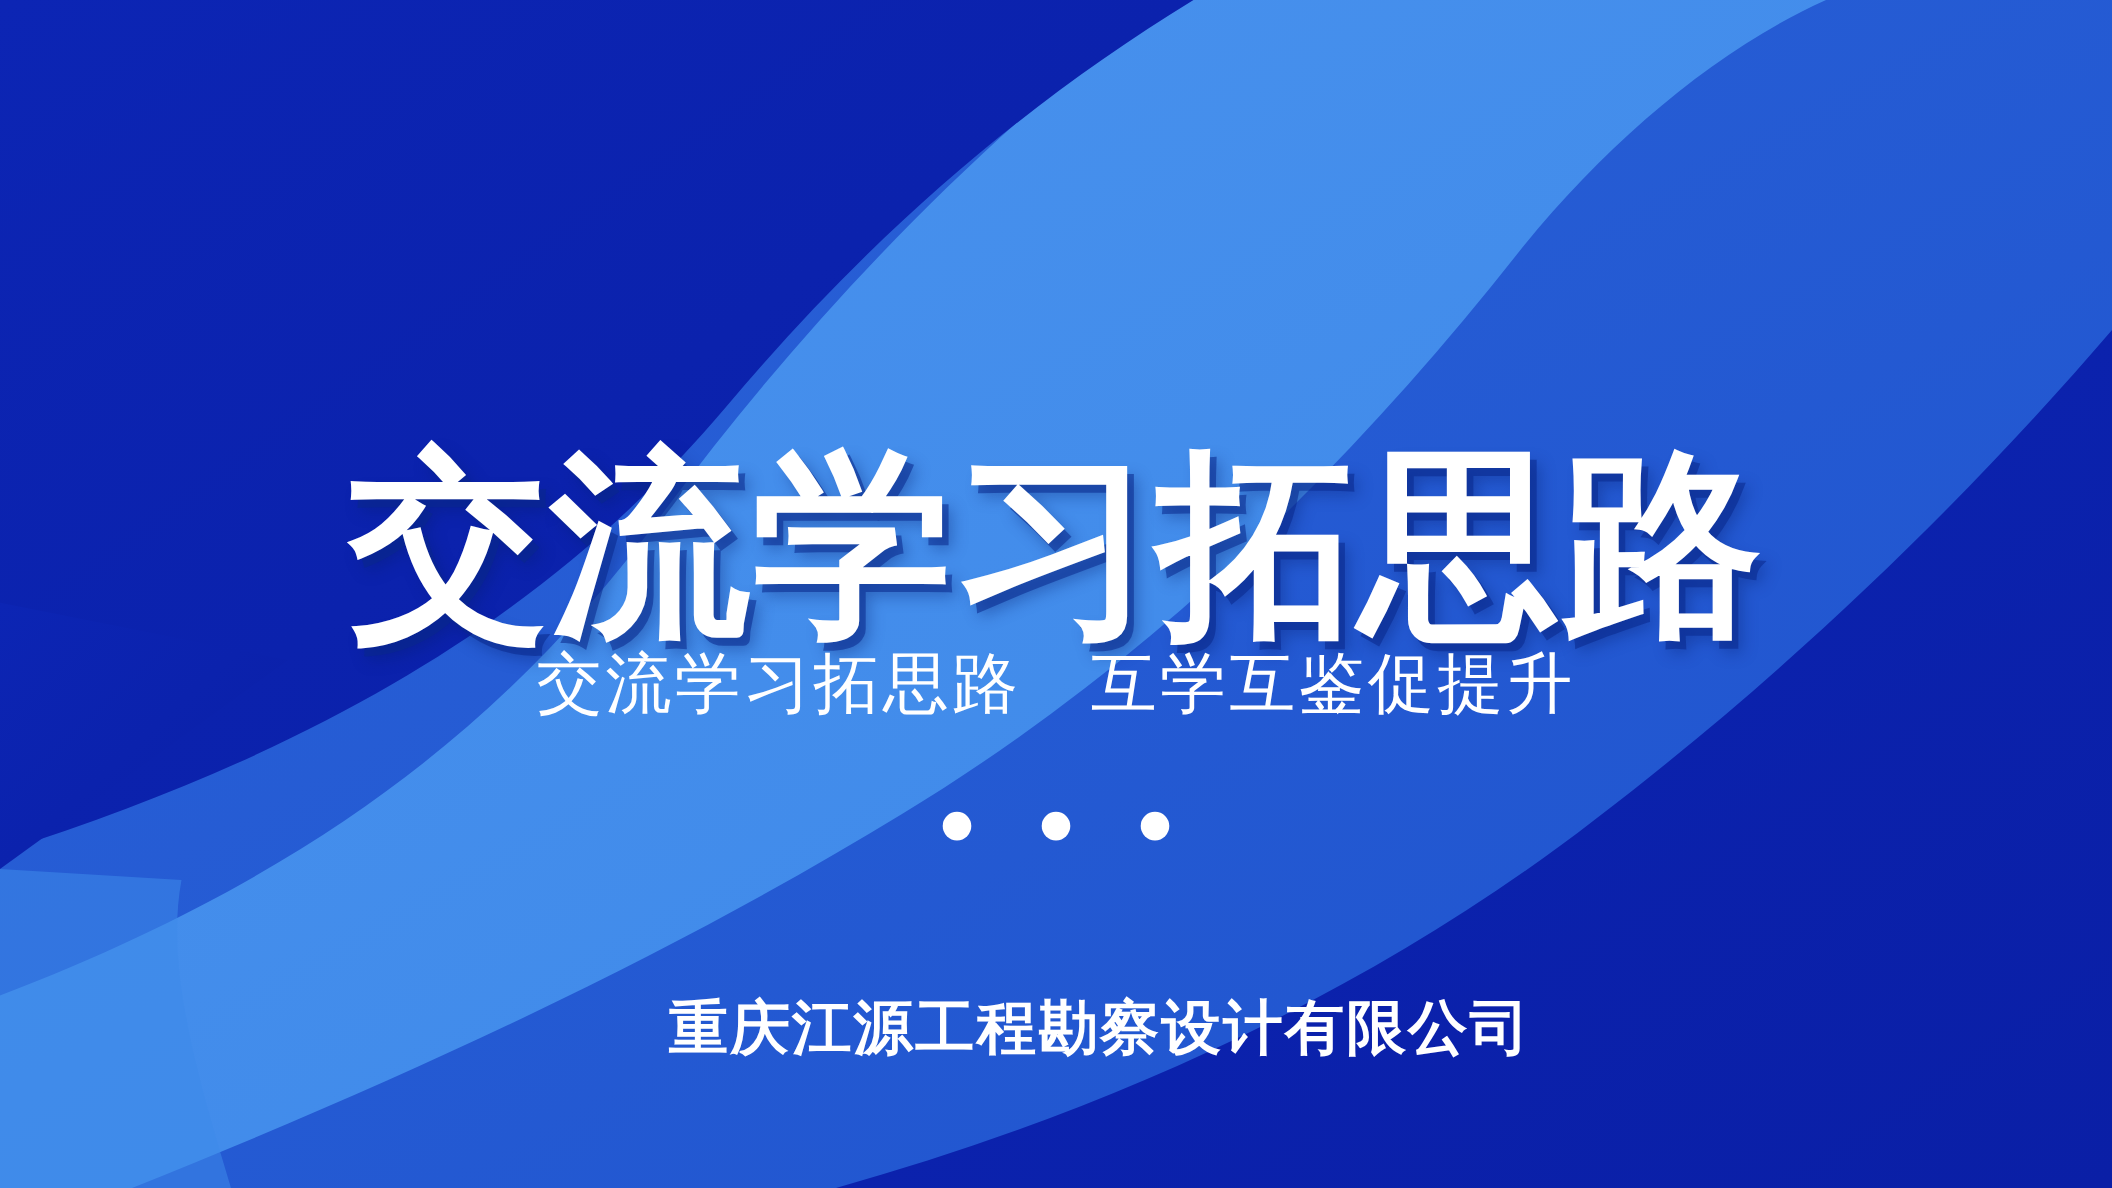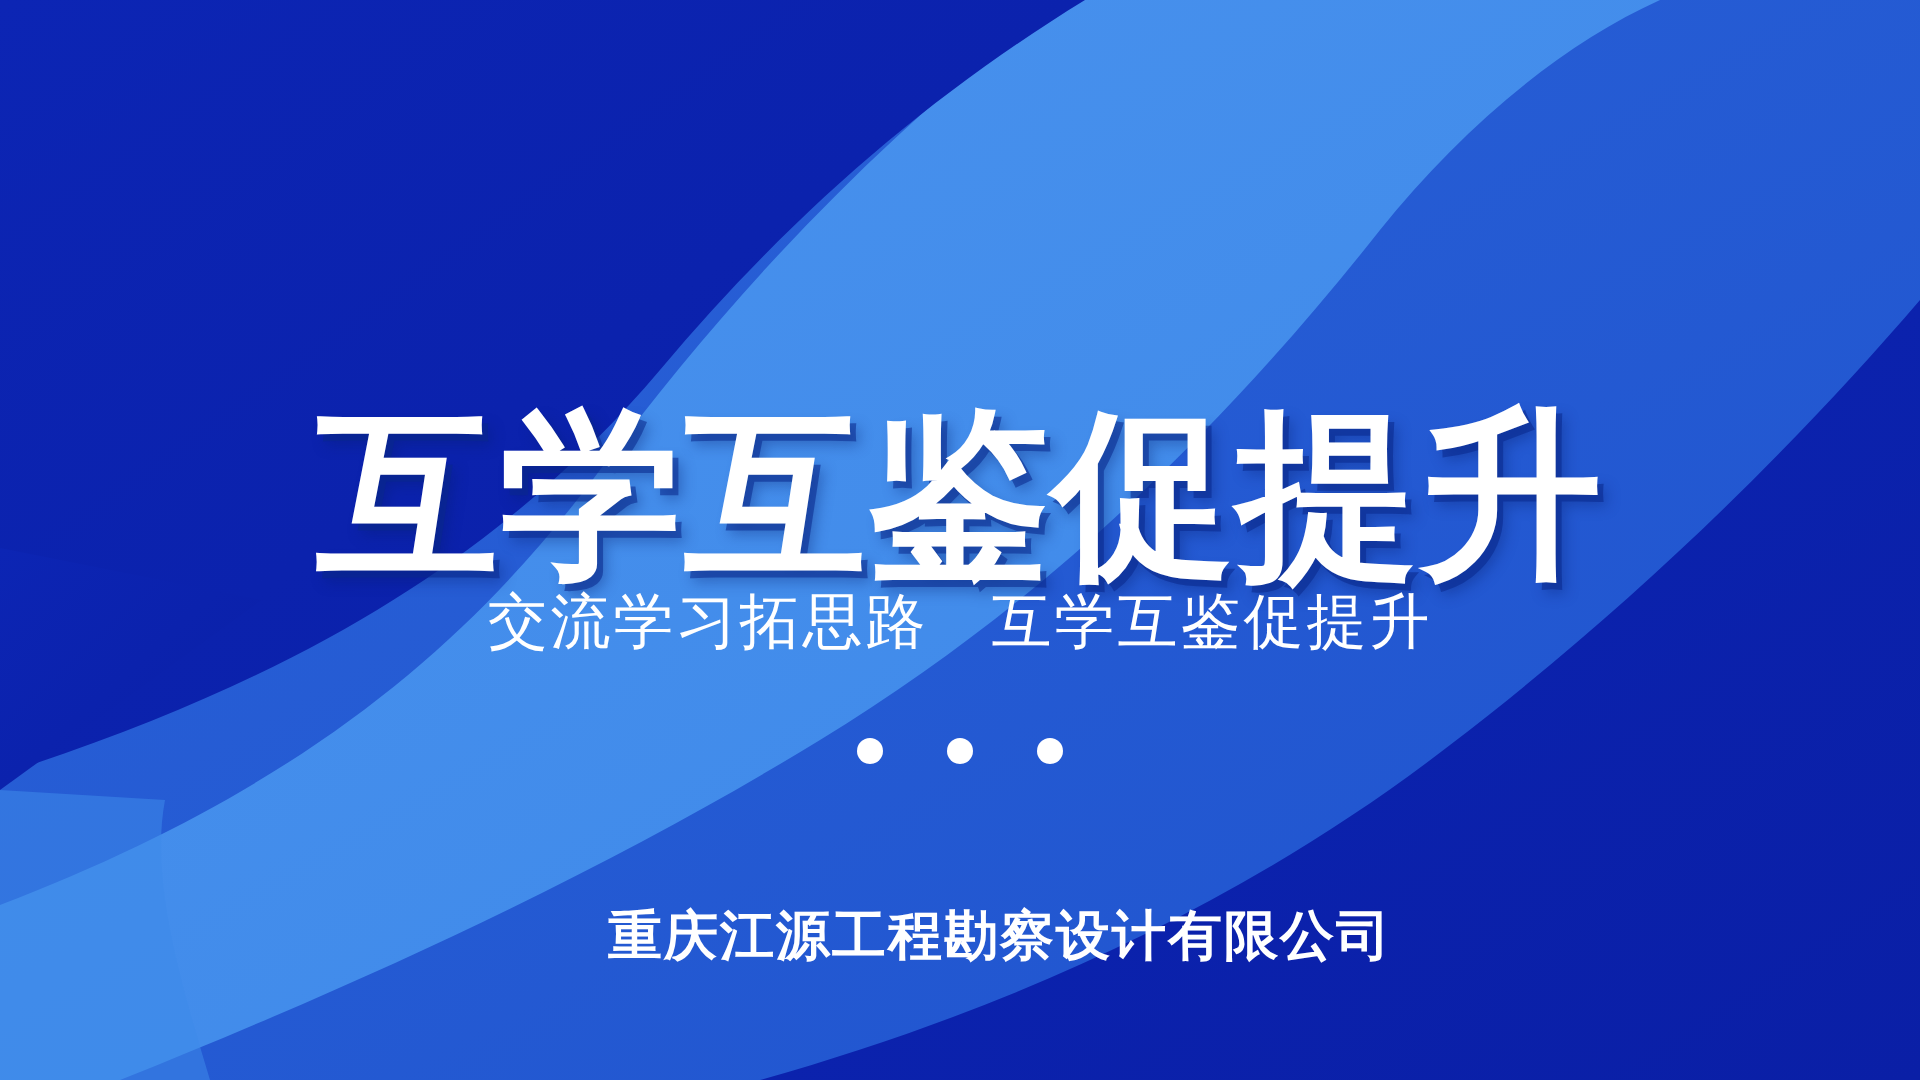--- a/index.html
+++ b/index.html
@@ -162,21 +162,21 @@
 
     <path fill="#3E8AEA" opacity="0.55" d="M 0,790
              L 0,1080
              L 210,1080
              C 180,980 150,880 165,800
              Z"></path>
   </svg>
 
   <div id="content">
 
-    <h1 class="title">互学互鉴促提升</h1>
+    <h1 class="title">交流学习拓思路</h1>
 
     <div class="subtitle">交流学习拓思路　互学互鉴促提升</div>
 
     <div class="dots">
       <span class="dot"></span>
       <span class="dot"></span>
       <span class="dot"></span>
     </div>
 
     <div class="company">重庆江源工程勘察设计有限公司</div>

